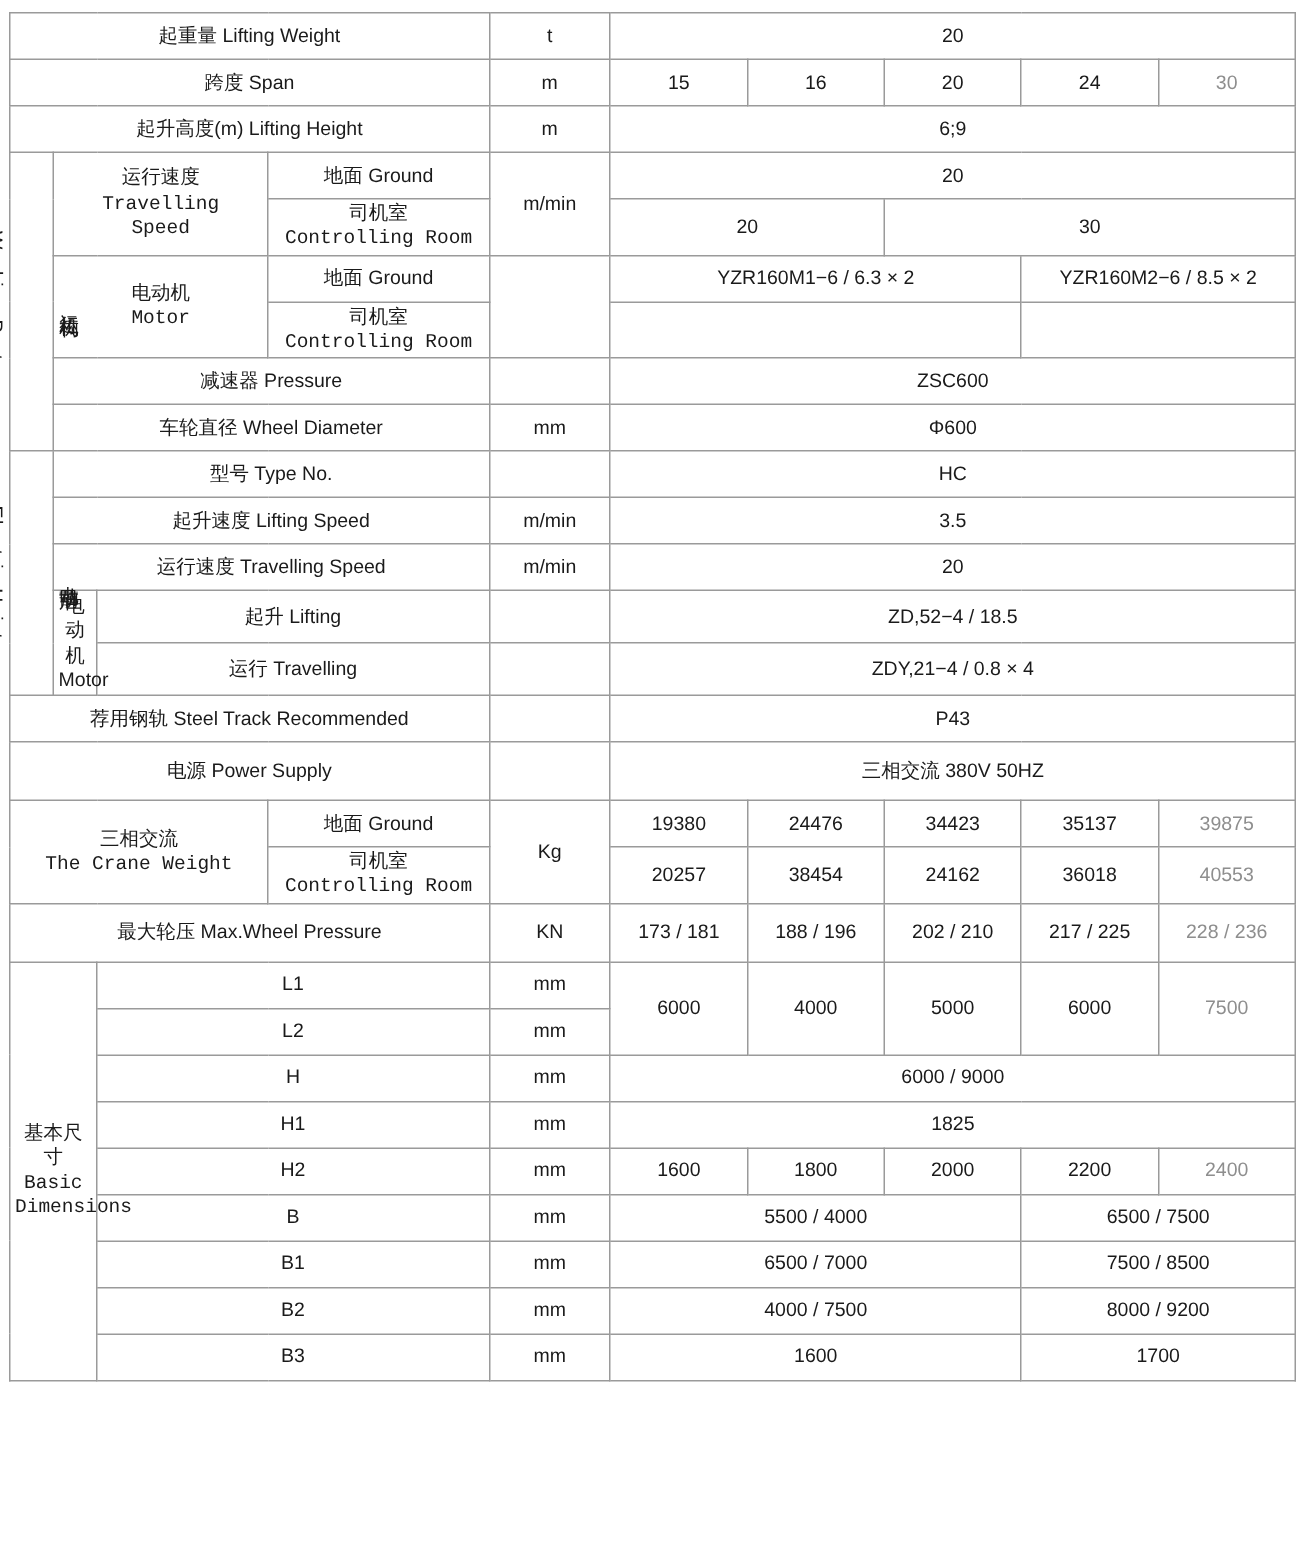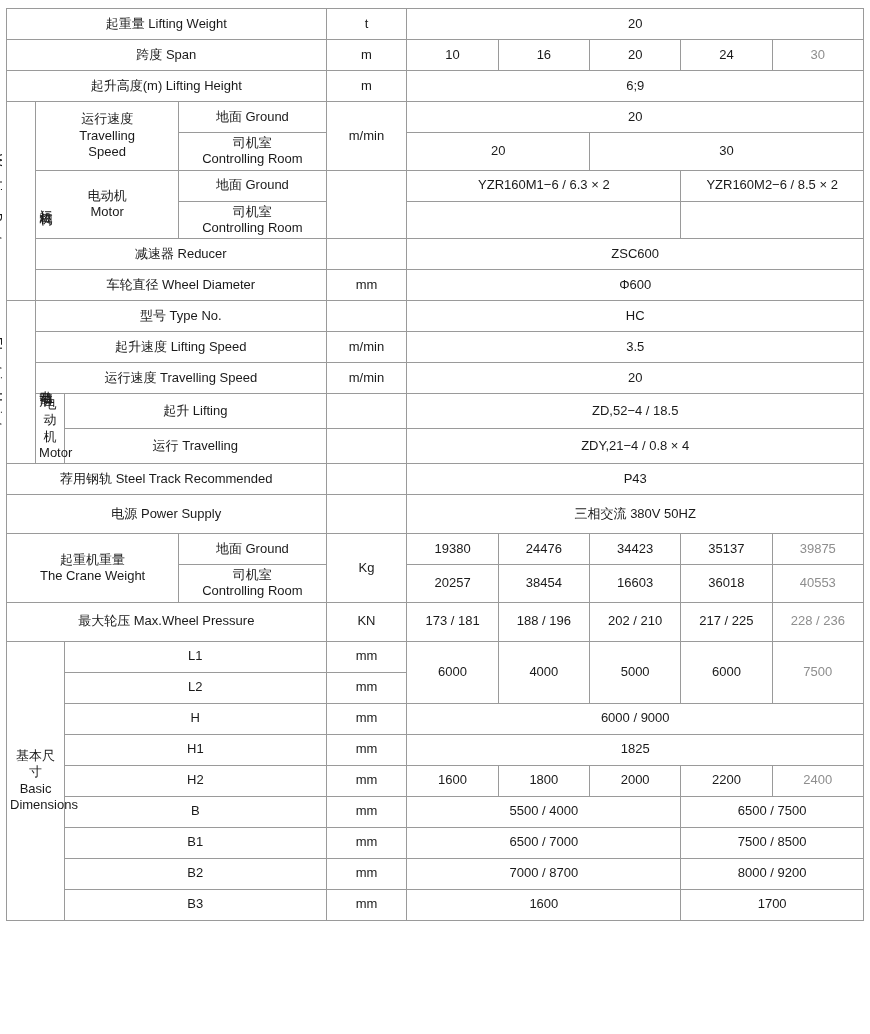--- a/index.html
+++ b/index.html
@@ -36,21 +36,21 @@
     writing-mode:vertical-rl;
     text-orientation:mixed;
     white-space:pre;
     letter-spacing:1px;
     font-size:13px;
     line-height:1.35;
     padding:4px 2px;
   }
   .vert span{display:block;}
   .lbl{font-size:13px;}
-  .two-line{line-height:1.2;}
+  .two-line{line-height:1.2;font-family:Liberation Mono, monospace;}
   .dim{color:#8e8e8e;background:#f2f2f2;}
   .nowrap{white-space:nowrap;}
 </style>
 </head>
 <body>
 
 <div id="sheet">
 <table class="spec">
   <colgroup>
     <col style="width:28px">
@@ -68,21 +68,21 @@
   <tbody>
         <tr>
     <td colspan="4" class="lbl">起重量 Lifting Weight</td>
     <td>t</td>
     <td colspan="5">20</td>
   </tr>
 
   <tr>
     <td colspan="4" class="lbl">跨度  Span</td>
     <td>m</td>
-    <td>10</td>
+    <td>15</td>
     <td>16</td>
     <td>20</td>
     <td>24</td>
     <td class="dim">30</td>
   </tr>
 
   <tr>
     <td colspan="4" class="lbl">起升高度(m)  Lifting Height</td>
     <td>m</td>
     <td colspan="5">6;9</td>
@@ -124,21 +124,21 @@
   <tr>
     <td class="two-line">
       <div>司机室</div>
       <div>Controlling Room</div>
     </td>
     <td colspan="3"></td>
     <td colspan="2"></td>
   </tr>
 
   <tr>
-    <td colspan="3">减速器 Reducer</td>
+    <td colspan="3">减速器 Pressure</td>
     <td></td>
     <td colspan="5">ZSC600</td>
   </tr>
 
   <tr>
     <td colspan="3">车轮直径 Wheel Diameter</td>
     <td>mm</td>
     <td colspan="5">Φ600</td>
   </tr>
 
@@ -180,39 +180,39 @@
   </tr>
 
   <tr>
     <td colspan="4" style="height:34px">电源 Power Supply</td>
     <td></td>
     <td colspan="5">三相交流 380V  50HZ</td>
   </tr>
 
   <tr>
     <td rowspan="2" colspan="3" class="two-line" style="height:38px">
-      <div>起重机重量</div>
+      <div>三相交流</div>
       <div>The Crane Weight</div>
     </td>
     <td>地面 Ground</td>
     <td rowspan="2">Kg</td>
     <td>19380</td>
     <td>24476</td>
     <td>34423</td>
     <td>35137</td>
     <td class="dim">39875</td>
   </tr>
   <tr>
     <td class="two-line">
       <div>司机室</div>
       <div>Controlling Room</div>
     </td>
     <td>20257</td>
     <td>38454</td>
-    <td>16603</td>
+    <td>24162</td>
     <td>36018</td>
     <td class="dim">40553</td>
   </tr>
 
   <tr>
     <td colspan="4" style="height:34px">最大轮压 Max.Wheel Pressure</td>
     <td>KN</td>
     <td>173 / 181</td>
     <td>188 / 196</td>
     <td>202 / 210</td>
@@ -264,21 +264,21 @@
   </tr>
   <tr>
     <td colspan="2">B1</td>
     <td>mm</td>
     <td colspan="3">6500 / 7000</td>
     <td colspan="2">7500 / 8500</td>
   </tr>
   <tr>
     <td colspan="2">B2</td>
     <td>mm</td>
-    <td colspan="3">7000 / 8700</td>
+    <td colspan="3">4000 / 7500</td>
     <td colspan="2">8000 / 9200</td>
   </tr>
   <tr>
     <td colspan="2">B3</td>
     <td>mm</td>
     <td colspan="3">1600</td>
     <td colspan="2">1700</td>
   </tr>
 
 </tbody>

